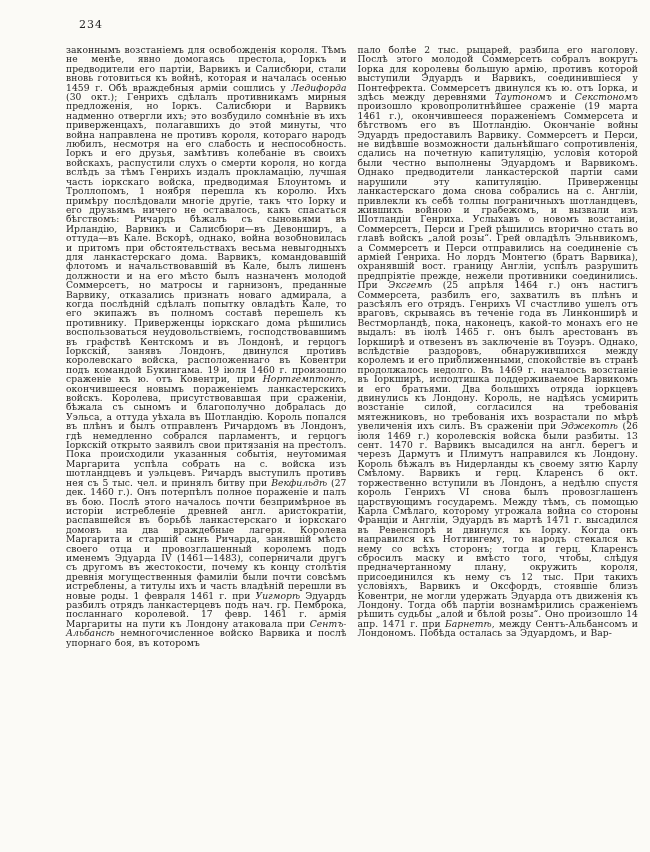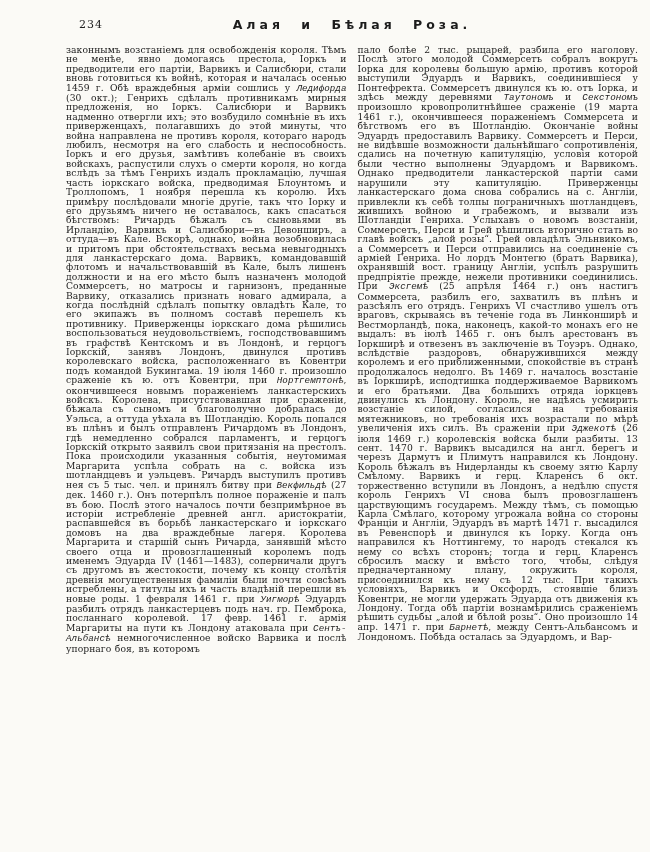--- a/index.html
+++ b/index.html
@@ -19,27 +19,26 @@
     font-family:"DejaVu Sans", sans-serif; font-weight:bold;
     font-size:12.5px; letter-spacing:4px; word-spacing:9px; padding-top:5px;
     white-space:nowrap;
   }
   .columns { display:flex; gap:11px; margin-top:5px; }
   .col {
     flex:1; text-align:justify;
     font-size:9.2px; line-height:9.4px;
     word-spacing:0.6px; letter-spacing:0.05px;
   }
-  .it { font-style:italic;font-family:Liberation Mono, monospace; }
+  .it { font-style:italic; }
 </style>
 </head>
 <body>
 
 <div class="page">
   <div class="header">
     <span class="pagenum">234</span>
-    <h1 class="title">Алая и Бѣлая Роза.</h1>
   </div>
   <div class="columns">
     <div class="col"><span>законнымъ возстаніемъ для освобожденія короля. Тѣмъ не менѣе, явно домогаясь престола, Іоркъ и предводители его партіи, Варвикъ и Салисбюри, стали вновь готовиться къ войнѣ, которая и началась осенью 1459 г. Обѣ враждебныя арміи сошлись у </span><span class="it">Ледифорда</span><span> (30 окт.); Генрихъ сдѣлалъ противникамъ мирныя предложенія, но Іоркъ. Салисбюри и Варвикъ надменно отвергли ихъ; это возбудило сомнѣніе въ ихъ приверженцахъ, полагавшихъ до этой минуты, что война направлена не противъ короля, котораго народъ любилъ, несмотря на его слабость и неспособность. Іоркъ и его друзья, замѣтивъ колебаніе въ своихъ войскахъ, распустили слухъ о смерти короля, но когда вслѣдъ за тѣмъ Генрихъ издалъ прокламацію, лучшая часть іоркскаго войска, предводимая Блоунтомъ и Троллопомъ, 1 ноября перешла къ королю. Ихъ примѣру послѣдовали многіе другіе, такъ что Іорку и его друзьямъ ничего не оставалось, какъ спасаться бѣгствомъ: Ричардъ бѣжалъ съ сыновьями въ Ирландію, Варвикъ и Салисбюри—въ Девонширъ, а оттуда—въ Кале. Вскорѣ, однако, война возобновилась и притомъ при обстоятельствахъ весьма невыгодныхъ для ланкастерскаго дома. Варвикъ, командовавшій флотомъ и начальствовавшій въ Кале, былъ лишенъ должности и на его мѣсто былъ назначенъ молодой Соммерсетъ, но матросы и гарнизонъ, преданные Варвику, отказались признать новаго адмирала, а когда послѣдній сдѣлалъ попытку овладѣть Кале, то его экипажъ въ полномъ составѣ перешелъ къ противнику. Приверженцы іоркскаго дома рѣшились воспользоваться неудовольствіемъ, господствовавшимъ въ графствѣ Кентскомъ и въ Лондонѣ, и герцогъ Іоркскій, занявъ Лондонъ, двинулся противъ королевскаго войска, расположеннаго въ Ковентри подъ командой Букингама. 19 іюля 1460 г. произошло сраженіе къ ю. отъ Ковентри, при </span><span class="it">Нортгемптонѣ</span><span>, окончившееся новымъ пораженіемъ ланкастерскихъ войскъ. Королева, присутствовавшая при сраженіи, бѣжала съ сыномъ и благополучно добралась до Уэльса, а оттуда уѣхала въ Шотландію. Король попался въ плѣнъ и былъ отправленъ Ричардомъ въ Лондонъ, гдѣ немедленно собрался парламентъ, и герцогъ Іоркскій открыто заявилъ свои притязанія на престолъ. Пока происходили указанныя событія, неутомимая Маргарита успѣла собрать на с. войска изъ шотландцевъ и уэльцевъ. Ричардъ выступилъ противъ нея съ 5 тыс. чел. и принялъ битву при </span><span class="it">Векфильдѣ</span><span> (27 дек. 1460 г.). Онъ потерпѣлъ полное пораженіе и палъ въ бою. Послѣ этого началось почти безпримѣрное въ исторіи истребленіе древней англ. аристократіи, распавшейся въ борьбѣ ланкастерскаго и іоркскаго домовъ на два враждебные лагеря. Королева Маргарита и старшій сынъ Ричарда, занявшій мѣсто своего отца и провозглашенный королемъ подъ именемъ Эдуарда IV (1461—1483), соперничали другъ съ другомъ въ жестокости, почему къ концу столѣтія древнія могущественныя фамиліи были почти совсѣмъ истреблены, а титулы ихъ и часть владѣній перешли въ новые роды. 1 февраля 1461 г. при </span><span class="it">Уигморѣ</span><span> Эдуардъ разбилъ отрядъ ланкастерцевъ подъ нач. гр. Пемброка, посланнаго королевой. 17 февр. 1461 г. армія Маргариты на пути къ Лондону атаковала при </span><span class="it">Сентъ-Альбансѣ</span><span> немногочисленное войско Варвика и послѣ упорнаго боя, въ которомъ</span></div>
     <div class="col"><span>пало болѣе 2 тыс. рыцарей, разбила его наголову. Послѣ этого молодой Соммерсетъ собралъ вокругъ Іорка для королевы большую армію, противъ которой выступили Эдуардъ и Варвикъ, соединившіеся у Понтефректа. Соммерсетъ двинулся къ ю. отъ Іорка, и здѣсь между деревнями </span><span class="it">Таутономъ</span><span> и </span><span class="it">Секстономъ</span><span> произошло кровопролитнѣйшее сраженіе (19 марта 1461 г.), окончившееся пораженіемъ Соммерсета и бѣгствомъ его въ Шотландію. Окончаніе войны Эдуардъ предоставилъ Варвику. Соммерсетъ и Перси, не видѣвшіе возможности дальнѣйшаго сопротивленія, сдались на почетную капитуляцію, условія которой были честно выполнены Эдуардомъ и Варвикомъ. Однако предводители ланкастерской партіи сами нарушили эту капитуляцію. Приверженцы ланкастерскаго дома снова собрались на с. Англіи, привлекли къ себѣ толпы пограничныхъ шотландцевъ, жившихъ войною и грабежомъ, и вызвали изъ Шотландіи Генриха. Услыхавъ о новомъ возстаніи, Соммерсетъ, Перси и Грей рѣшились вторично стать во главѣ войскъ „алой розы“. Грей овладѣлъ Эльнвикомъ, а Соммерсетъ и Перси отправились на соединеніе съ арміей Генриха. Но лордъ Монтегю (братъ Варвика), охранявшій вост. границу Англіи, успѣлъ разрушить предпріятіе прежде, нежели противники соединились. При </span><span class="it">Эксгемѣ</span><span> (25 апрѣля 1464 г.) онъ настигъ Соммерсета, разбилъ его, захватилъ въ плѣнъ и разсѣялъ его отрядъ. Генрихъ VI счастливо ушелъ отъ враговъ, скрываясь въ теченіе года въ Линконширѣ и Вестморландѣ, пока, наконецъ, какой-то монахъ его не выдалъ: въ іюлѣ 1465 г. онъ былъ арестованъ въ Іоркширѣ и отвезенъ въ заключеніе въ Тоуэръ. Однако, вслѣдствіе раздоровъ, обнаружившихся между королемъ и его приближенными, спокойствіе въ странѣ продолжалось недолго. Въ 1469 г. началось возстаніе въ Іоркширѣ, исподтишка поддерживаемое Варвикомъ и его братьями. Два большихъ отряда іоркцевъ двинулись къ Лондону. Король, не надѣясь усмирить возстаніе силой, согласился на требованія мятежниковъ, но требованія ихъ возрастали по мѣрѣ увеличенія ихъ силъ. Въ сраженіи при </span><span class="it">Эджекотѣ</span><span> (26 іюля 1469 г.) королевскія войска были разбиты. 13 сент. 1470 г. Варвикъ высадился на англ. берегъ и черезъ Дармутъ и Плимутъ направился къ Лондону. Король бѣжалъ въ Нидерланды къ своему зятю Карлу Смѣлому. Варвикъ и герц. Кларенсъ 6 окт. торжественно вступили въ Лондонъ, а недѣлю спустя король Генрихъ VI снова былъ провозглашенъ царствующимъ государемъ. Между тѣмъ, съ помощью Карла Смѣлаго, которому угрожала война со стороны Франціи и Англіи, Эдуардъ въ мартѣ 1471 г. высадился въ Ревенспорѣ и двинулся къ Іорку. Когда онъ направился къ Ноттингему, то народъ стекался къ нему со всѣхъ сторонъ; тогда и герц. Кларенсъ сбросилъ маску и вмѣсто того, чтобы, слѣдуя предначертанному плану, окружить короля, присоединился къ нему съ 12 тыс. При такихъ условіяхъ, Варвикъ и Оксфордъ, стоявшіе близъ Ковентри, не могли удержать Эдуарда отъ движенія къ Лондону. Тогда обѣ партіи вознамѣрились сраженіемъ рѣшить судьбы „алой и бѣлой розы“. Оно произошло 14 апр. 1471 г. при </span><span class="it">Барнетѣ</span><span>, между Сентъ-Альбансомъ и Лондономъ. Побѣда осталась за Эдуардомъ, и Вар-</span></div>
   </div>
 </div>
 
 </body></html>

